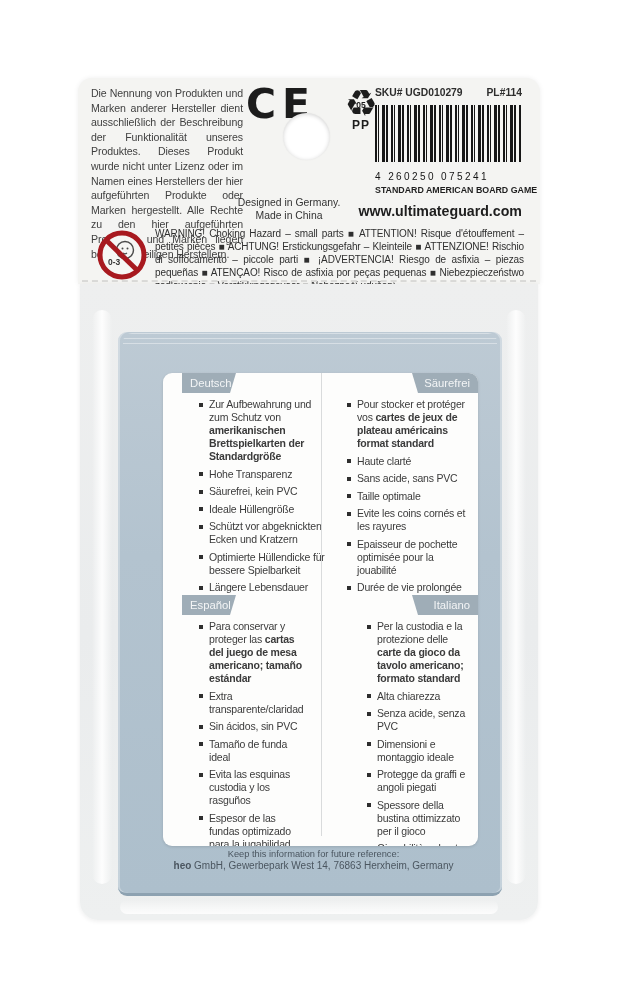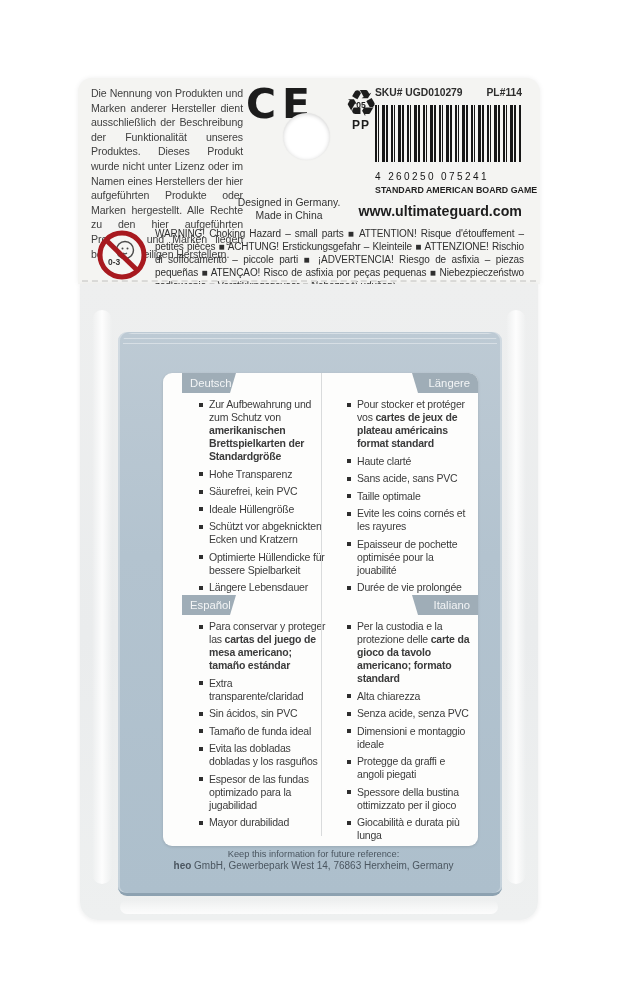--- a/index.html
+++ b/index.html
@@ -64,21 +64,21 @@
   .card .divider{position:absolute;left:50%;top:0;bottom:10px;width:1px;background:#d9dbdc;z-index:1;}
   .lang-bar{position:relative;height:20px;flex:0 0 20px;z-index:2;}
   .seg{position:absolute;top:0;height:20px;background:#9fadb7;display:flex;align-items:center;}
   .seg-l{left:0;width:46px;clip-path:polygon(0 0,100% 0,calc(100% - 6px) 100%,0 100%);
     padding-left:8px;}
   .seg-r{right:0;width:58px;clip-path:polygon(0 0,100% 0,100% 100%,6px 100%);
     justify-content:flex-end;padding-right:8px;}
   .lang-label{font-size:11.3px;color:#f3f5f6;letter-spacing:0;line-height:20px;}
 
   .list-area{display:flex;flex:0 0 202px;height:202px;overflow:hidden;}
-  .list-area.second{flex:1 1 auto;height:auto;}
+  .list-area.second{flex:1 1 auto;height:auto;gap:40px;}
   .col{width:50%;padding:5px 4px 0 16px;box-sizing:border-box;}
   ul.bullets{list-style:none;margin:0;padding:0;}
   ul.bullets li{position:relative;padding-left:11px;margin:0 0 4.5px 0;
     font-size:10.5px;line-height:13px;letter-spacing:-.2px;color:#3b3b3b;}
   ul.bullets li::before{content:"";position:absolute;left:1px;top:4.5px;width:4px;height:4px;
     background:#2e2e2e;}
   .b-bold{font-weight:bold;}
 
   .sleeve-footer{position:absolute;left:0;right:0;top:516px;text-align:center;color:#4b5660;padding-left:7px;}
   .sleeve-footer .l1{font-size:9.3px;line-height:12px;}
@@ -135,21 +135,21 @@
     <div class="sleeves">
 
       <div class="card">
         <div class="divider"></div>
 
         <div class="lang-bar">
           <div class="seg seg-l">
             <span class="lang-label">Deutsch</span>
           </div>
           <div class="seg seg-r">
-            <span class="lang-label">Längere</span>
+            <span class="lang-label">Säurefrei</span>
           </div>
         </div>
 
         <div class="list-area">
           <div class="col">
             <ul class="bullets">
 
                 <li><span class="b-pre">Zur Aufbewahrung und zum Schutz von </span><span class="b-bold">amerikanischen Brettspielkarten der Standardgröße</span></li>
 
                 <li><span class="b-pre">Hohe Transparenz</span></li>
@@ -199,21 +199,21 @@
             <ul class="bullets">
 
                 <li><span class="b-pre">Para conservar y proteger las </span><span class="b-bold">cartas del juego de mesa americano; tamaño estándar</span></li>
 
                 <li><span class="b-pre">Extra transparente/claridad</span></li>
 
                 <li><span class="b-pre">Sin ácidos, sin PVC</span></li>
 
                 <li><span class="b-pre">Tamaño de funda ideal</span></li>
 
-                <li><span class="b-pre">Evita las dobladas dobladas y los rasguños</span></li>
+                <li><span class="b-pre">Evita las esquinas custodia y los rasguños</span></li>
 
                 <li><span class="b-pre">Espesor de las fundas optimizado para la jugabilidad</span></li>
 
                 <li><span class="b-pre">Mayor durabilidad</span></li>
               </ul>
           </div>
           <div class="col">
             <ul class="bullets">
 
                 <li><span class="b-pre">Per la custodia e la protezione delle </span><span class="b-bold">carte da gioco da tavolo americano; formato standard</span></li>

